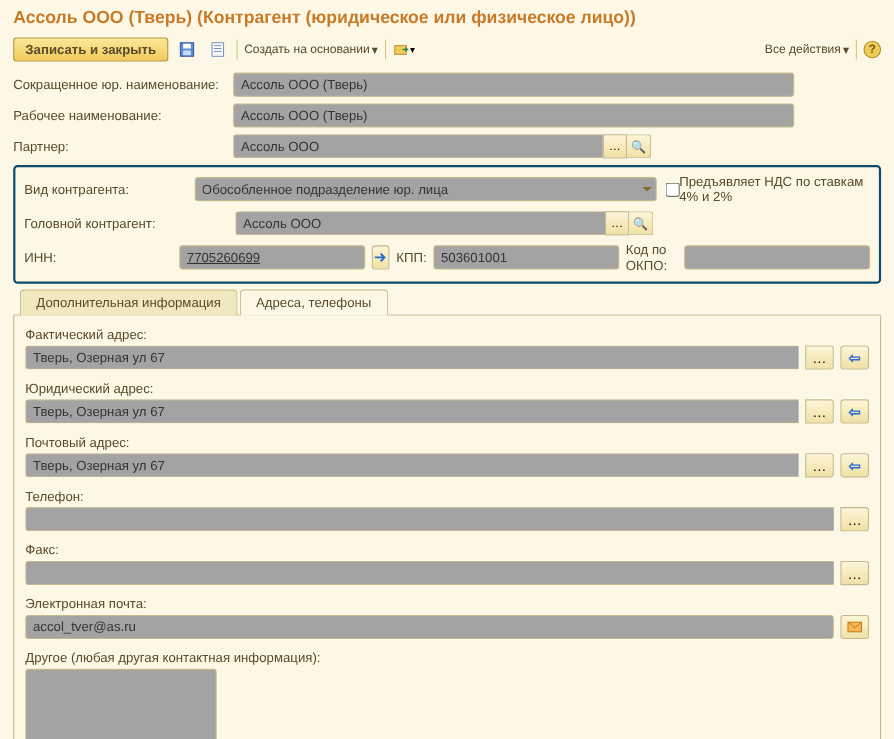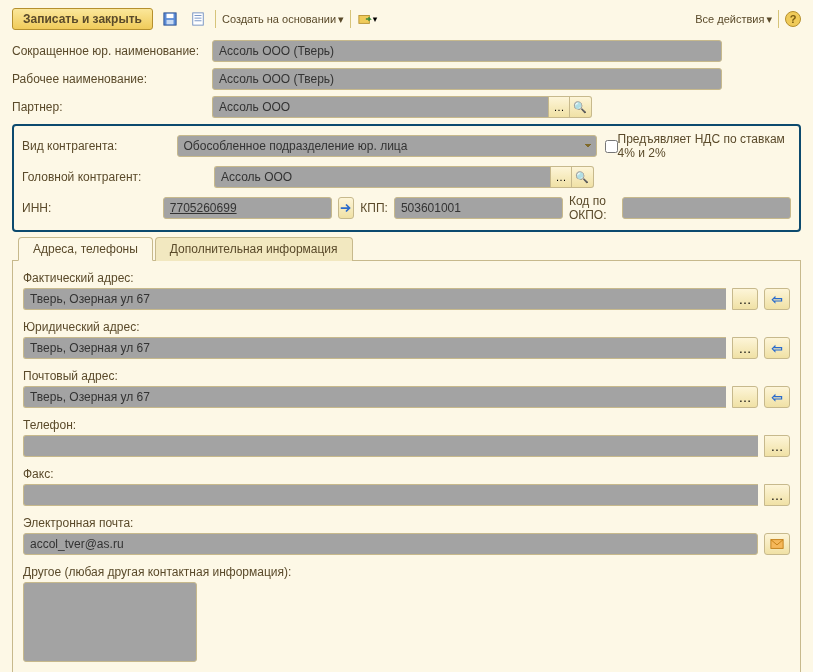--- a/index.html
+++ b/index.html
@@ -169,20 +169,21 @@
   .svg { width:14px; height:14px; }
   .arrow-left { color:#2a6bcc; font-weight:bold; }
   .arrow-right { fill:#2a6bcc; }
   .mail { fill:#e08a1a; }
   .sq-icon { width:14px; height:14px; }
 </style>
 </head>
 <body>
 
 <div class="window">
+  <h1 class="title">Ассоль ООО (Тверь) (Контрагент (юридическое или физическое лицо))</h1>
 
   <div class="toolbar">
     <button class="btn-primary">Записать и закрыть</button>
     <button class="icon-btn" title="save">
       <svg class="sq-icon" viewBox="0 0 16 16">
           <rect x="1" y="1" width="14" height="14" fill="#5a8bd6" stroke="#2a4f8f"></rect>
           <rect x="4" y="2" width="8" height="5" fill="#fff"></rect>
           <rect x="4" y="9" width="8" height="5" fill="#c9dbf2"></rect>
         </svg>
     </button>
@@ -275,22 +276,22 @@
         </button>
         <label>КПП:</label>
         <input class="input" style="flex: 0 0 130px;" value="503601001">
         <label>Код по ОКПО:</label>
         <input class="input" style="flex: 0 0 120px;" value="">
       </div>
     </div>
   </div>
 
   <div class="tabs">
+    <div class="tab">Дополнительная информация</div>
     <div class="tab active">Адреса, телефоны</div>
-    <div class="tab">Дополнительная информация</div>
   </div>
   <div class="tab-body">
 
     <div class="field-label">Фактический адрес:</div>
     <div class="field-row">
       <input class="input" value="Тверь, Озерная ул 67" style="">
       <button class="ellipsis-btn">
           <span>…</span>
         </button>
       <button class="side-btn">

